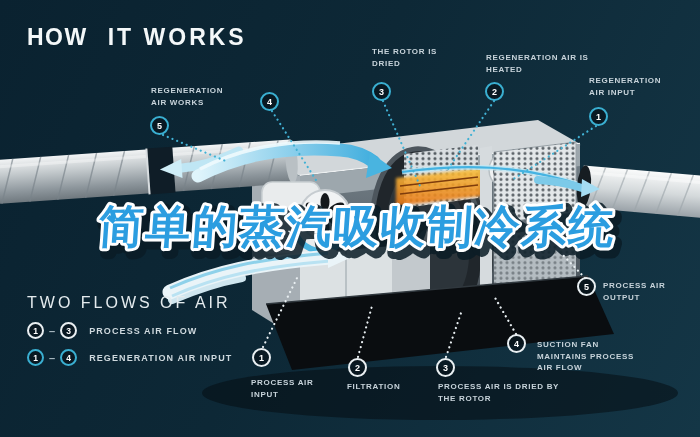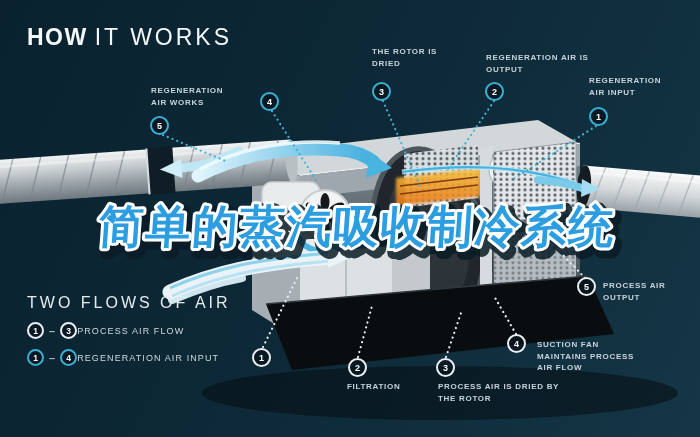--- a/index.html
+++ b/index.html
@@ -4,35 +4,35 @@
 <style>
   html,body{margin:0;padding:0;background:#000;}
   .stage{
     position:relative;width:700px;height:437px;overflow:hidden;
     background:linear-gradient(115deg,#0a2230 0%,#0d2836 45%,#143646 100%);
     font-family:"Liberation Sans",sans-serif;
   }
   .stage svg{position:absolute;left:0;top:0;}
   .title{position:absolute;left:27px;top:24px;font-size:23px;color:#f4f8f9;letter-spacing:1.5px;z-index:7;white-space:nowrap;}
   .title .bold{font-weight:800;}
-  .title .light{font-weight:400;margin-left:7px;letter-spacing:3px;}
+  .title .light{font-weight:700;margin-left:20px;letter-spacing:3px;}
   .co-label{position:absolute;font-size:8px;font-weight:bold;letter-spacing:.7px;line-height:1.45;color:#c7d3da;z-index:7;}
   .co-circle{
     position:absolute;width:19px;height:19px;border-radius:50%;box-sizing:border-box;
     display:flex;align-items:center;justify-content:center;
     font-size:9px;font-weight:bold;color:#fff;background:rgba(8,22,31,.82);z-index:7;
   }
   .regen{border:2px solid #3aafd1;}
   .process{border:2px solid #e9eff2;}
   .legend{position:absolute;left:27px;top:294px;z-index:7;}
   .legend-title{font-size:16px;font-weight:400;letter-spacing:3px;color:#e4ebee;}
   .legend-row{display:flex;align-items:center;margin-top:10px;}
   .legend-row .co-circle{position:static;width:17px;height:17px;font-size:8.5px;flex:0 0 auto;}
   .legend-dash{color:#a9bac2;font-size:11px;font-weight:bold;margin:0 5px;}
-  .legend-label{font-size:9px;font-weight:normal;letter-spacing:1.1px;color:#cfd9de;margin-left:0;}
+  .legend-label{font-size:9px;font-weight:bold;letter-spacing:1.1px;color:#cfd9de;margin-left:12px;}
 </style>
 </head>
 <body>
 
 <div class="stage">
 
   <svg width="700" height="437" viewBox="0 0 700 437">
     <defs>
       <linearGradient id="ductGrad" x1="0" y1="0" x2="0" y2="1">
         <stop offset="0" stop-color="#f2f4f5"></stop>
@@ -177,23 +177,24 @@
       <path d="M585,278 L562,254" stroke="#e9eff2"></path>
     </g>
   </svg>
 
   <div class="title">
     <span class="bold">HOW</span><span class="light">IT WORKS</span>
   </div>
 
   <div class="co-label" style="left:151px;top:85px;width:86px;">REGENERATION AIR WORKS</div>
   <div class="co-label" style="left:372px;top:46px;width:66px;">THE ROTOR IS DRIED</div>
-  <div class="co-label" style="left:486px;top:52px;width:104px;">REGENERATION AIR IS OUTPUT</div>
+  <div class="co-label" style="left:486px;top:52px;width:104px;">REGENERATION AIR IS HEATED</div>
   <div class="co-label" style="left:589px;top:75px;width:84px;">REGENERATION AIR INPUT</div>
 
+  <div class="co-label" style="left:251px;top:377px;width:72px;">PROCESS AIR INPUT</div>
   <div class="co-label" style="left:347px;top:381px;width:80px;">FILTRATION</div>
   <div class="co-label" style="left:537px;top:339px;width:106px;">SUCTION FAN MAINTAINS PROCESS AIR FLOW</div>
   <div class="co-label" style="left:438px;top:381px;width:122px;">PROCESS AIR IS DRIED BY THE ROTOR</div>
   <div class="co-label" style="left:603px;top:280px;width:78px;">PROCESS AIR OUTPUT</div>
 
   <div class="co-circle regen" style="left:150px;top:116px;">
       <span>5</span>
     </div>
   <div class="co-circle regen" style="left:260px;top:92px;">
       <span>4</span>

